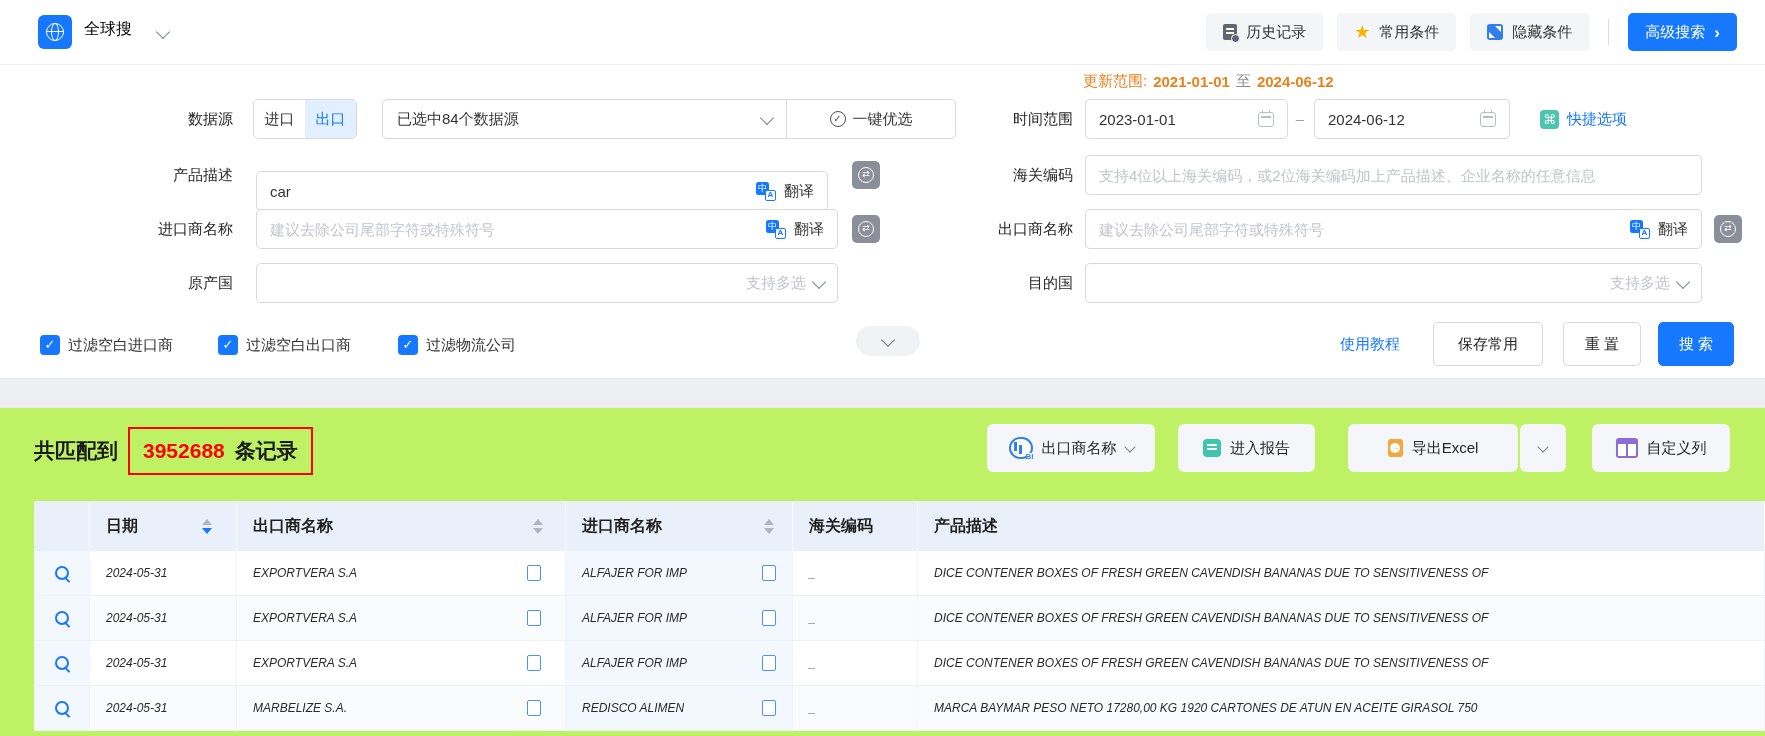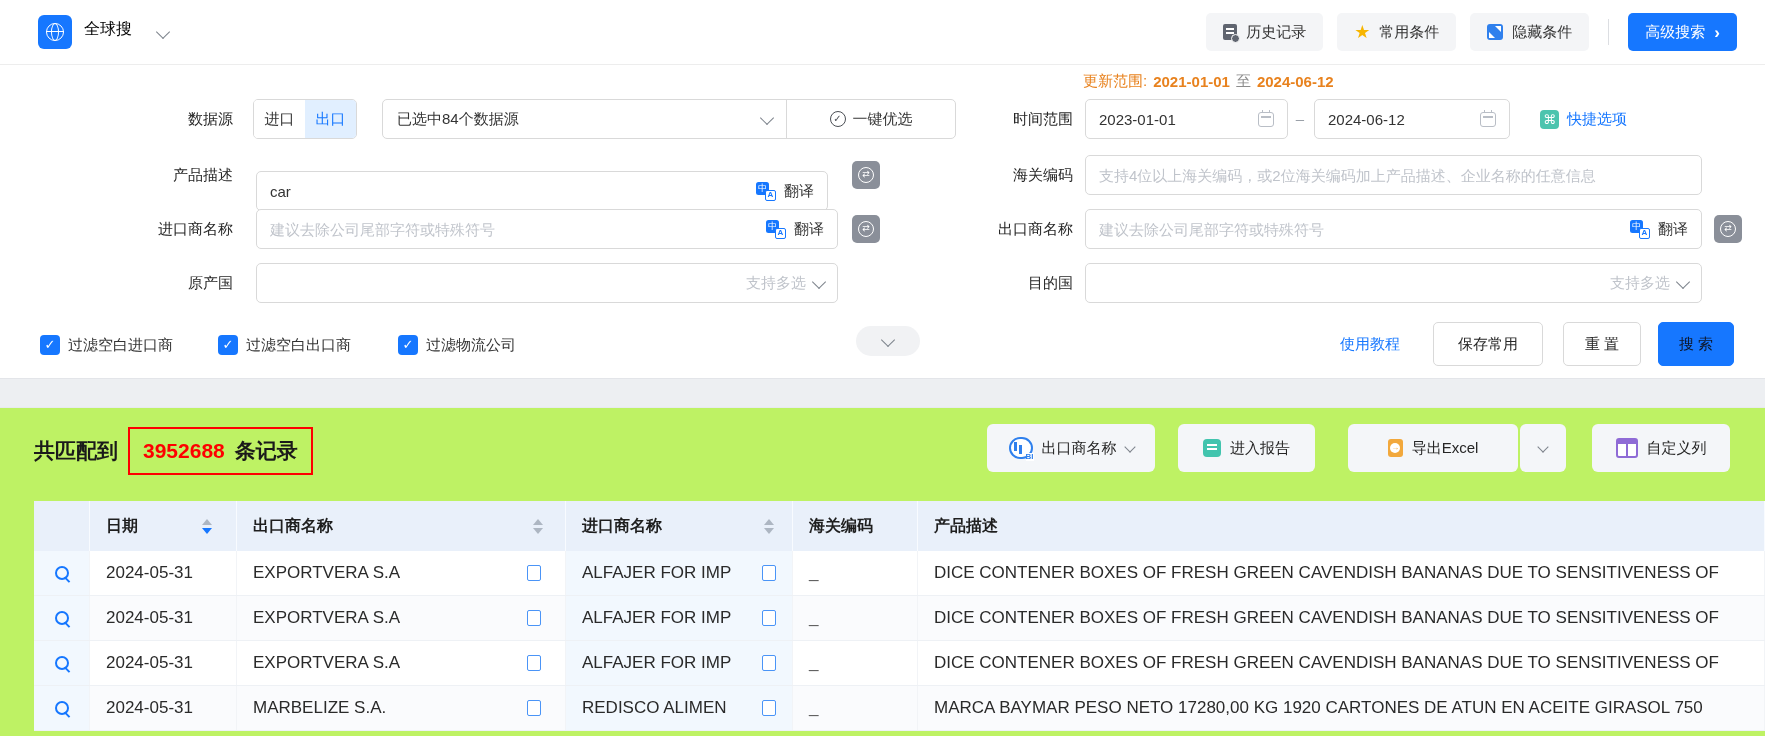--- a/index.html
+++ b/index.html
@@ -60,21 +60,21 @@
   .trtxt{font-size:15px;color:#333;flex:0 0 auto;cursor:pointer;}
   .swapbtn{position:absolute;width:28px;height:28px;background:#8a8f99;border-radius:5px;display:flex;align-items:center;justify-content:center;cursor:pointer;}
   .swapbtn .c{width:16px;height:16px;border:1.5px solid #fff;border-radius:50%;color:#fff;font-size:9px;line-height:13px;text-align:center;box-sizing:border-box;}
   .cbg{position:absolute;top:332px;height:26px;display:flex;align-items:center;gap:8px;cursor:pointer;}
   .cb{width:20px;height:20px;background:#1677ff;border-radius:4px;color:#fff;font-size:13px;line-height:20px;text-align:center;font-weight:700;}
   .cbg .t{font-size:15px;color:#333;}
   .collapse{position:absolute;left:856px;top:326px;width:64px;height:30px;background:#f1f2f4;border-radius:15px;display:flex;align-items:center;justify-content:center;cursor:pointer;}
   .collapse .chev{margin-top:-3px;}
   .tutorial{position:absolute;left:1340px;top:322px;height:44px;line-height:44px;font-size:15px;color:#1677ff;cursor:pointer;}
   .obtn{position:absolute;top:322px;height:44px;border:1px solid #d9d9d9;border-radius:5px;background:#fff;font-size:15px;color:#262626;display:flex;align-items:center;justify-content:center;box-sizing:border-box;cursor:pointer;}
-  .obtn.blue{background:#1677ff;border-color:#1677ff;color:#0f172a;text-align:right;}
+  .obtn.blue{background:#1677ff;border-color:#1677ff;color:#ffffff;text-align:right;}
 
   .gap-band{position:absolute;left:0;top:378px;width:1765px;height:30px;background:#edeff2;border-top:1px solid #e3e5e9;border-bottom:1px solid #e8eaee;box-sizing:border-box;}
 
   
   .results{position:absolute;left:0;top:408px;width:1765px;height:328px;background:#bef264;}
   .summary{position:absolute;left:34px;top:17px;height:52px;display:flex;align-items:center;}
   .summary .pre{font-size:21px;font-weight:700;color:#1a1a1a;}
   .redbox{margin-left:10px;height:48px;border:2px solid #fe0000;display:flex;align-items:center;gap:10px;padding:0 13px;box-sizing:border-box;}
   .redbox .cnt{font-size:21px;font-weight:700;color:#fe0000;}
   .redbox .suf{font-size:21px;font-weight:700;color:#1a1a1a;}
@@ -93,21 +93,21 @@
   
   .table{position:absolute;left:34px;top:93px;width:1731px;height:235px;overflow:hidden;}
   .thead{position:absolute;left:0;top:0;width:1731px;height:50px;background:#e9f0fa;}
   .th{position:absolute;top:0;height:50px;display:flex;align-items:center;font-size:16px;font-weight:700;color:#1f1f1f;padding-left:16px;box-sizing:border-box;border-right:1px solid #f8fbff;}
   .sorts{display:flex;flex-direction:column;gap:3px;margin-left:auto;}
   .tu{width:0;height:0;border-left:5px solid transparent;border-right:5px solid transparent;border-bottom:6px solid #adb6c2;}
   .tdn{width:0;height:0;border-left:5px solid transparent;border-right:5px solid transparent;border-top:6px solid #adb6c2;}
   .tdn.on{border-top-color:#1677ff;}
   .trow{position:absolute;left:0;width:1731px;height:45px;background:#fff;border-bottom:1px solid #eef1f5;box-sizing:border-box;}
   .trow.alt{background:#fafbfd;}
-  .td{position:absolute;top:0;height:44px;display:flex;align-items:center;font-size:17px;color:#2a2a2a;padding-left:16px;box-sizing:border-box;border-right:1px solid #f2f4f7;overflow:hidden;white-space:nowrap;}
+  .td{position:absolute;top:0;height:44px;display:flex;align-items:center;font-size:12px;color:#2a2a2a;padding-left:16px;box-sizing:border-box;border-right:1px solid #f2f4f7;overflow:hidden;white-space:nowrap;font-style:italic;}
   .td.tint{background:#f2f8fe;}
   .c0{left:0;width:56px;}  .c1{left:56px;width:147px;}
   .c2{left:203px;width:329px;} .c3{left:532px;width:227px;}
   .c4{left:759px;width:125px;} .c5{left:884px;width:847px;}
   .td.c0{justify-content:center;padding-left:0;}
   .mag{width:14px;height:14px;border:2.2px solid #1677ff;border-radius:50%;position:relative;box-sizing:border-box;}
   .mag:after{content:"";position:absolute;width:2.4px;height:7px;background:#1677ff;transform:rotate(-45deg);right:-2px;bottom:-5px;}
   .copy{position:absolute;width:12px;height:14px;border:1.6px solid #4a94f7;border-radius:2px;background:#fff;top:14px;}
   .copy:before{content:"";position:absolute;top:-5px;left:3px;width:11px;height:13px;border:1.6px solid #4a94f7;border-radius:2px;background:transparent;z-index:-1;}
   .c2 .copy{right:24px;} .c3 .copy{right:16px;}

